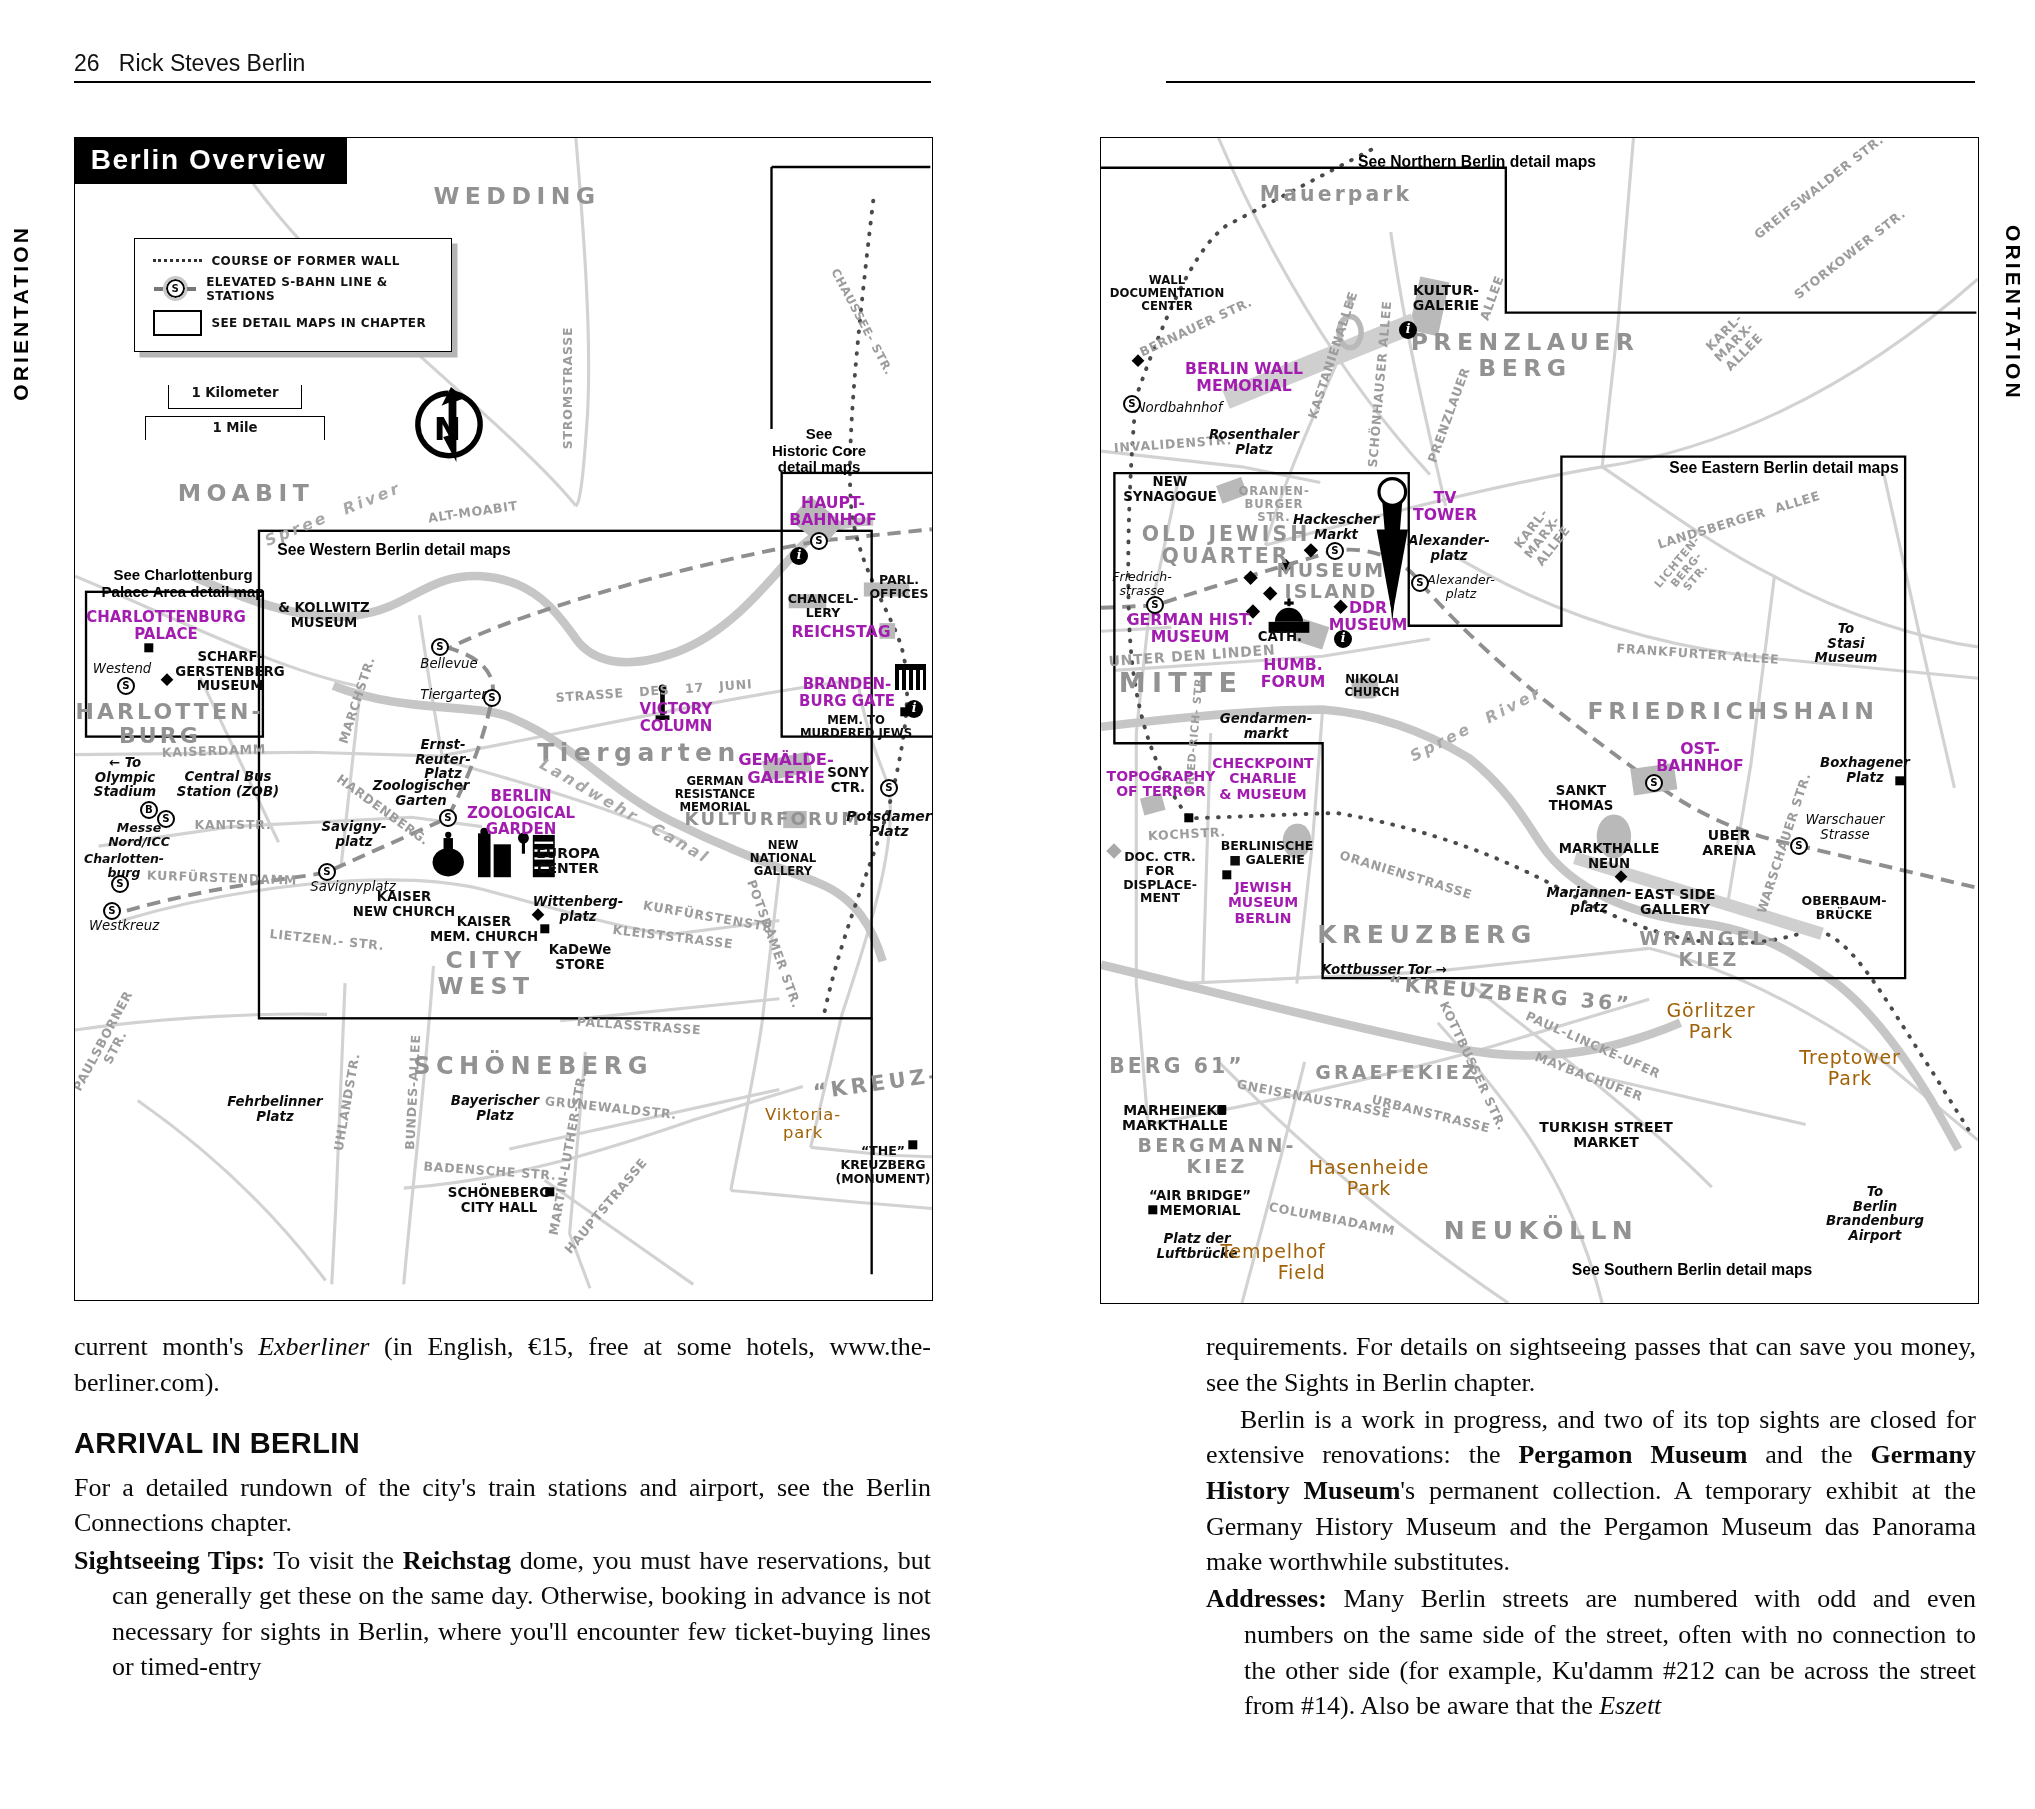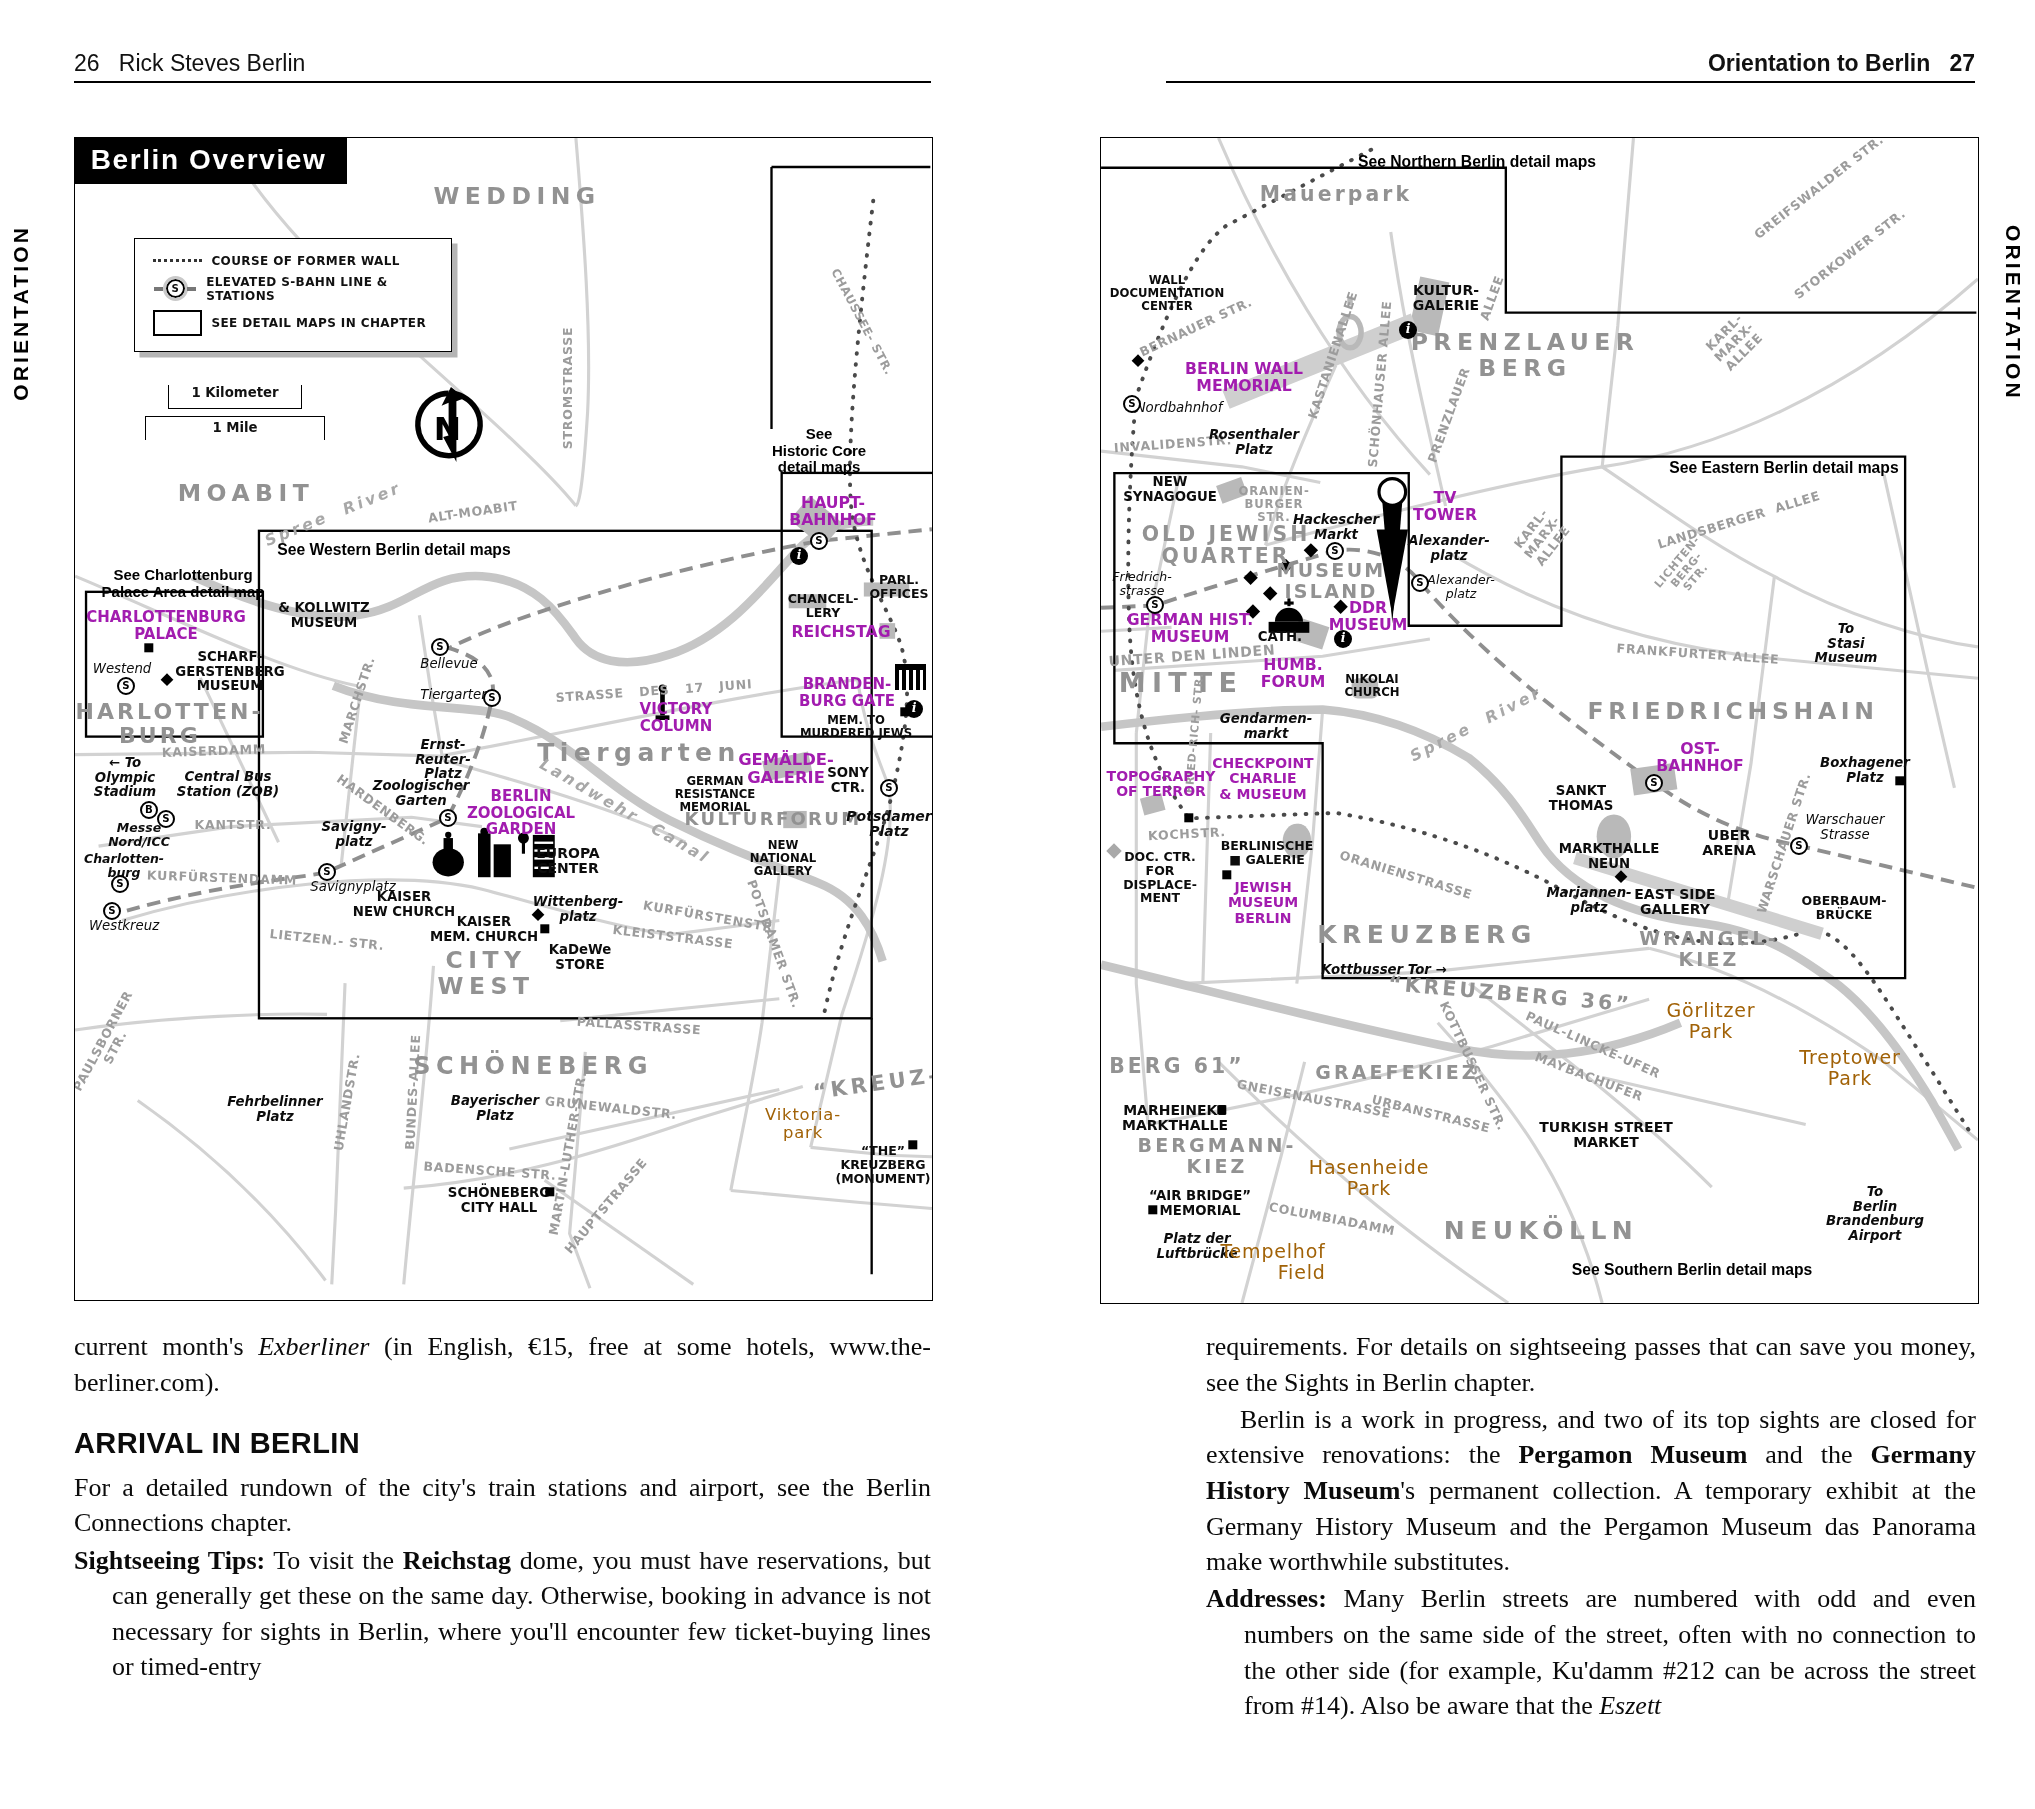--- a/index.html
+++ b/index.html
@@ -67,23 +67,20 @@
 </head>
 <body>
 
 <div id="page">
 
   <div class="hdr" style="left:74px;">
     <span>26</span>&nbsp;&nbsp;&nbsp;<span>Rick Steves Berlin</span>
   </div>
   <div class="hdr-rule" style="left:74px;top:81px;width:857px;"></div>
 
-  <div class="hdr" style="left:1166px;width:809px;text-align:right;font-weight:bold;">
-    <span>Orientation to Berlin</span>&nbsp;&nbsp;&nbsp;<span>27</span>
-  </div>
   <div class="hdr-rule" style="left:1166px;top:81px;width:809px;"></div>
 
   <div class="tab" style="left:9.4px;top:225px;transform:rotate(180deg);">ORIENTATION</div>
   <div class="tab" style="left:2001px;top:225px;">ORIENTATION</div>
 
   <div class="map" id="map-left" style="left:74px;top:137px;width:857px;height:1162px;">
     <svg class="geo" width="857" height="1162" viewBox="0 0 1095 1485">
 
       <g stroke="#d2d2d2" stroke-width="4" fill="none">
         <path d="M190,0 C240,90 330,180 420,260 C520,350 600,420 640,470"></path>

